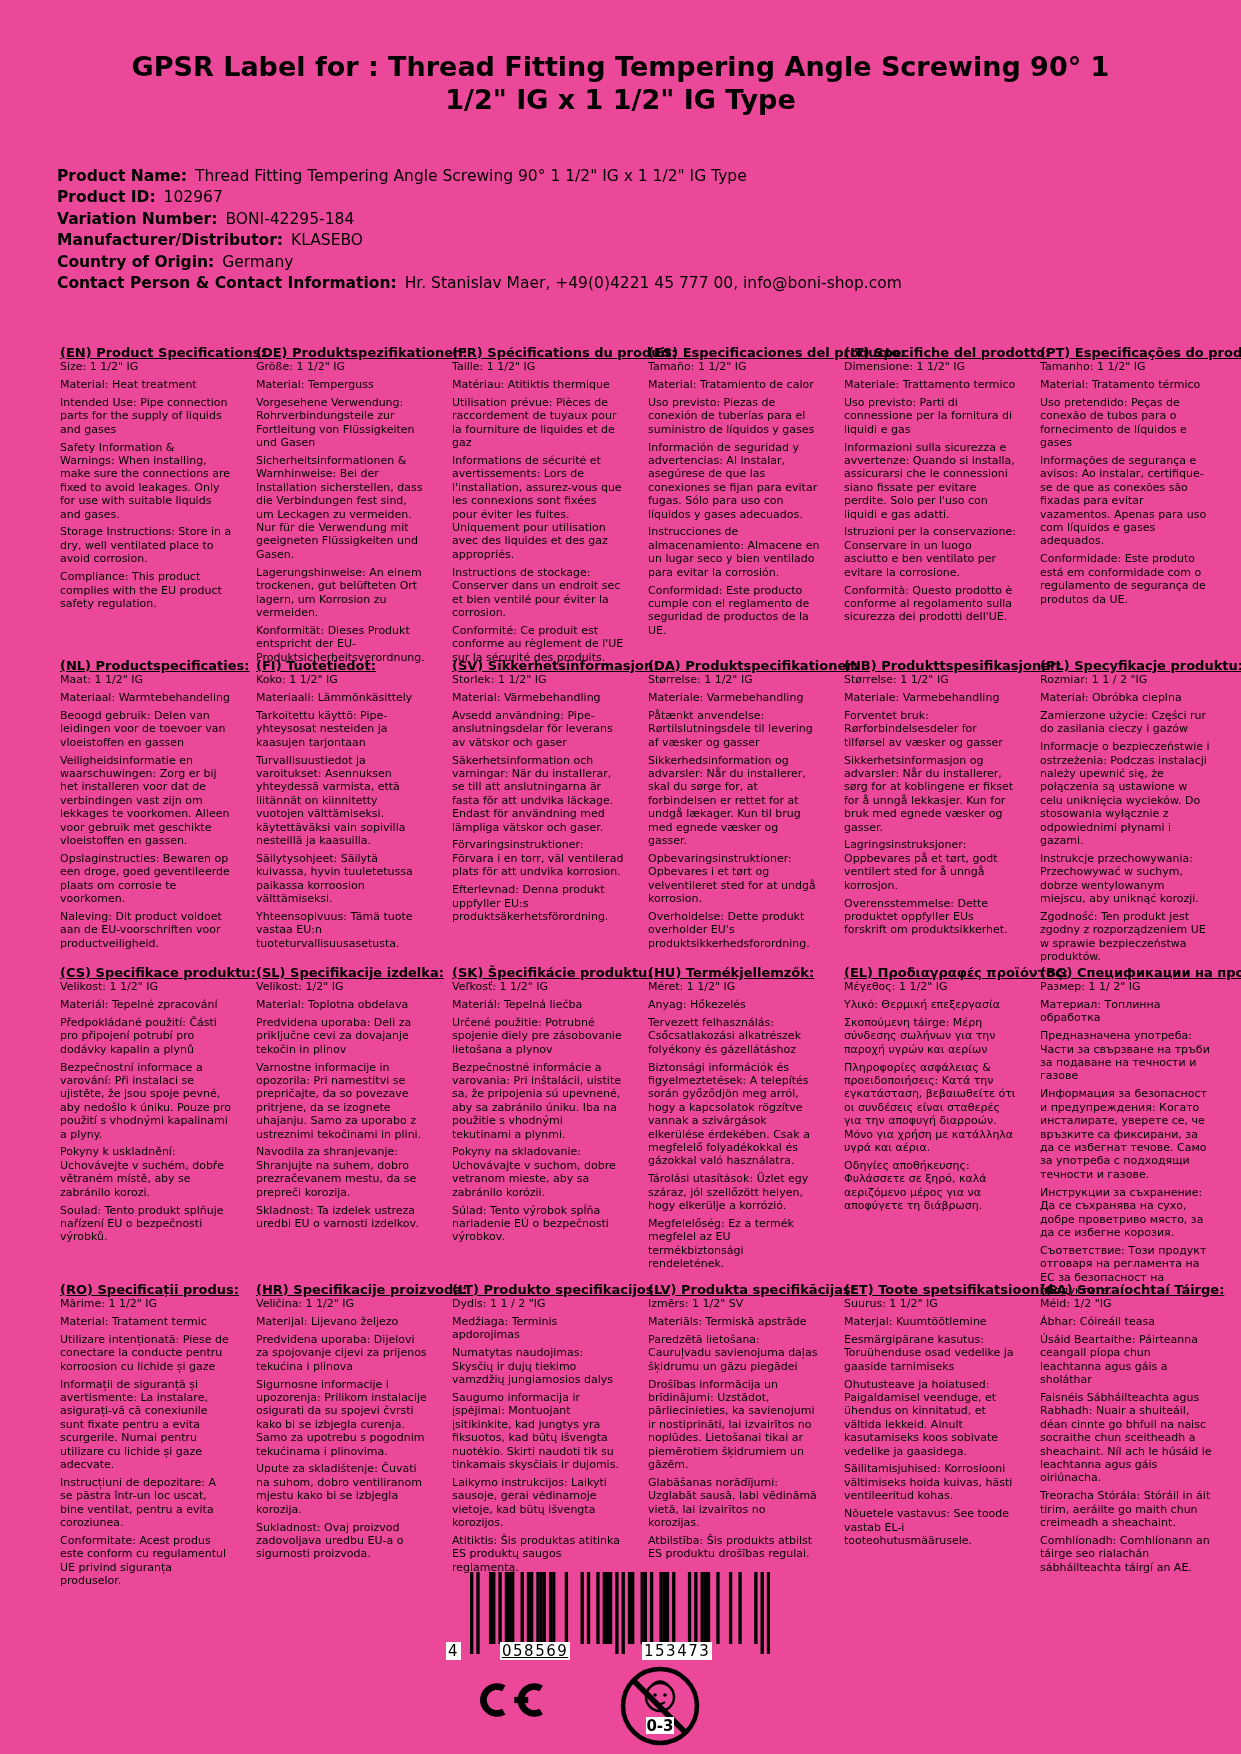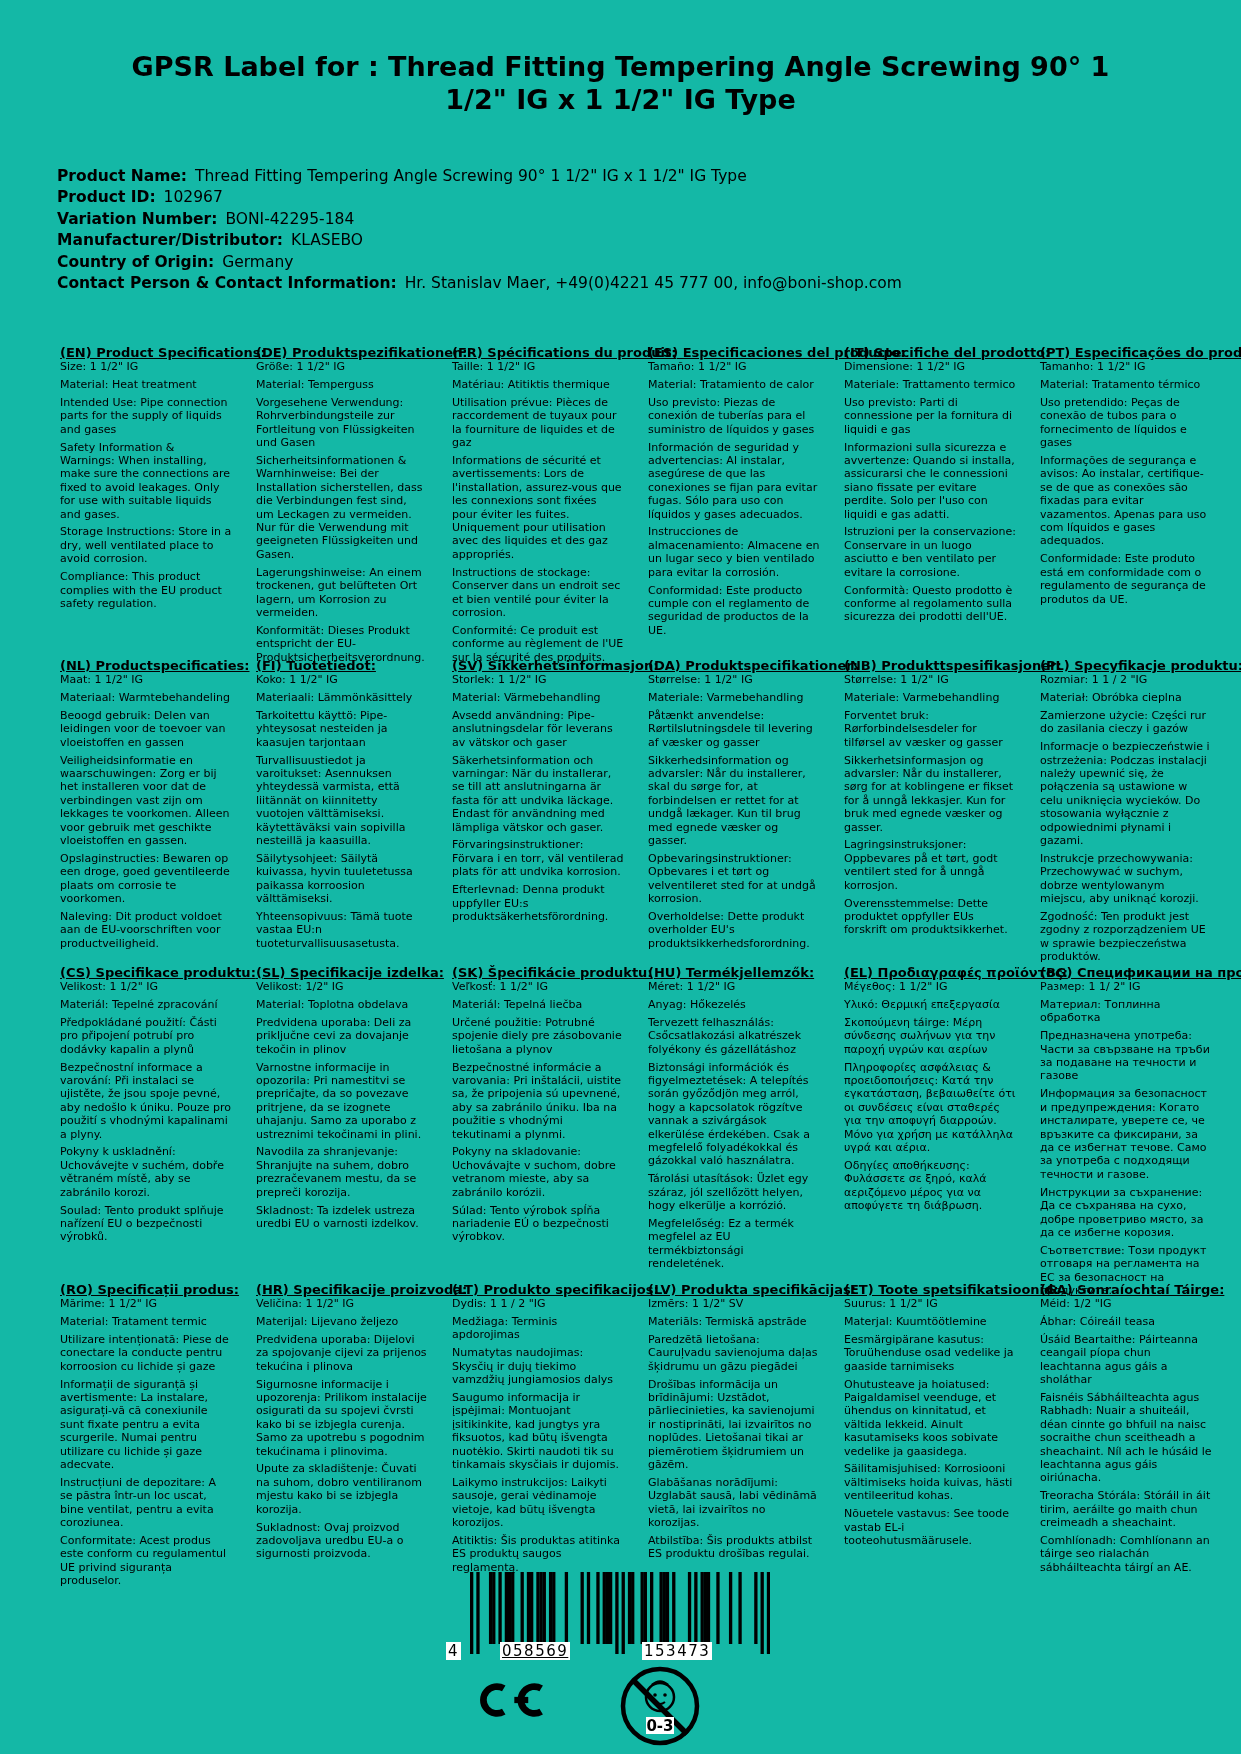--- a/index.html
+++ b/index.html
@@ -4,21 +4,21 @@
 <style>
   * { margin: 0; padding: 0; box-sizing: border-box; }
   html, body { background: #ffffff; }
   body {
     width: 1241px; height: 1754px;
     position: relative;
     color: #000;
     font-family: "DejaVu Sans", sans-serif;
     overflow: hidden;
   }
-  .page { position: absolute; inset: 0; background: #14b8a6; }
+  .page { position: absolute; inset: 0; background: #ec4899; }
   .title {
     position: absolute; top: 50px; left: 0; right: 0;
     padding: 0 112px;
     text-align: center;
     font-size: 27px; font-weight: bold; line-height: 33px;
   }
   .product-info {
     position: absolute; top: 166px; left: 57px; right: 40px;
     font-size: 15.5px; line-height: 21.4px;
   }

